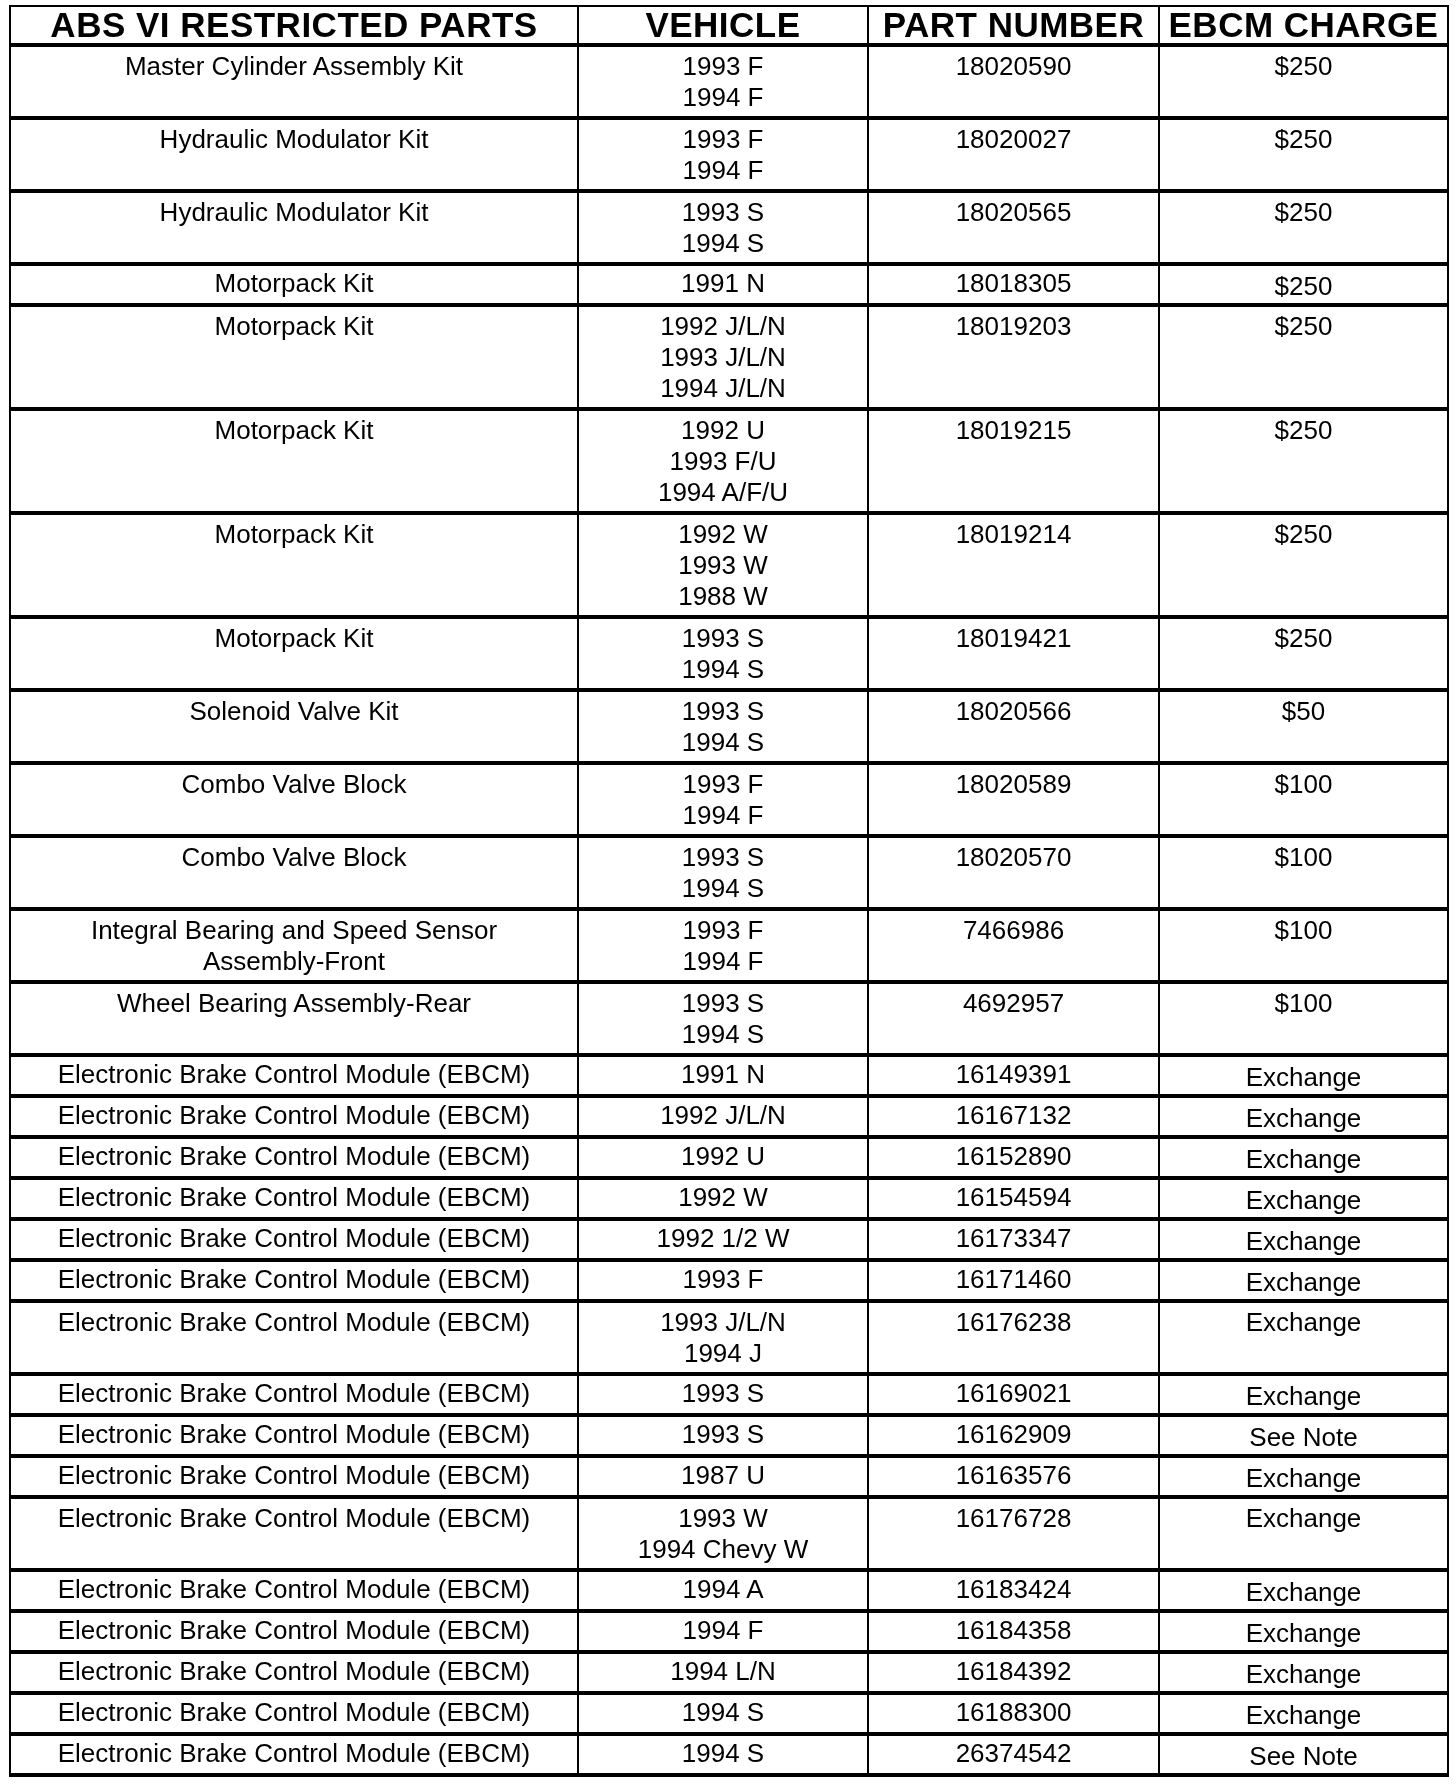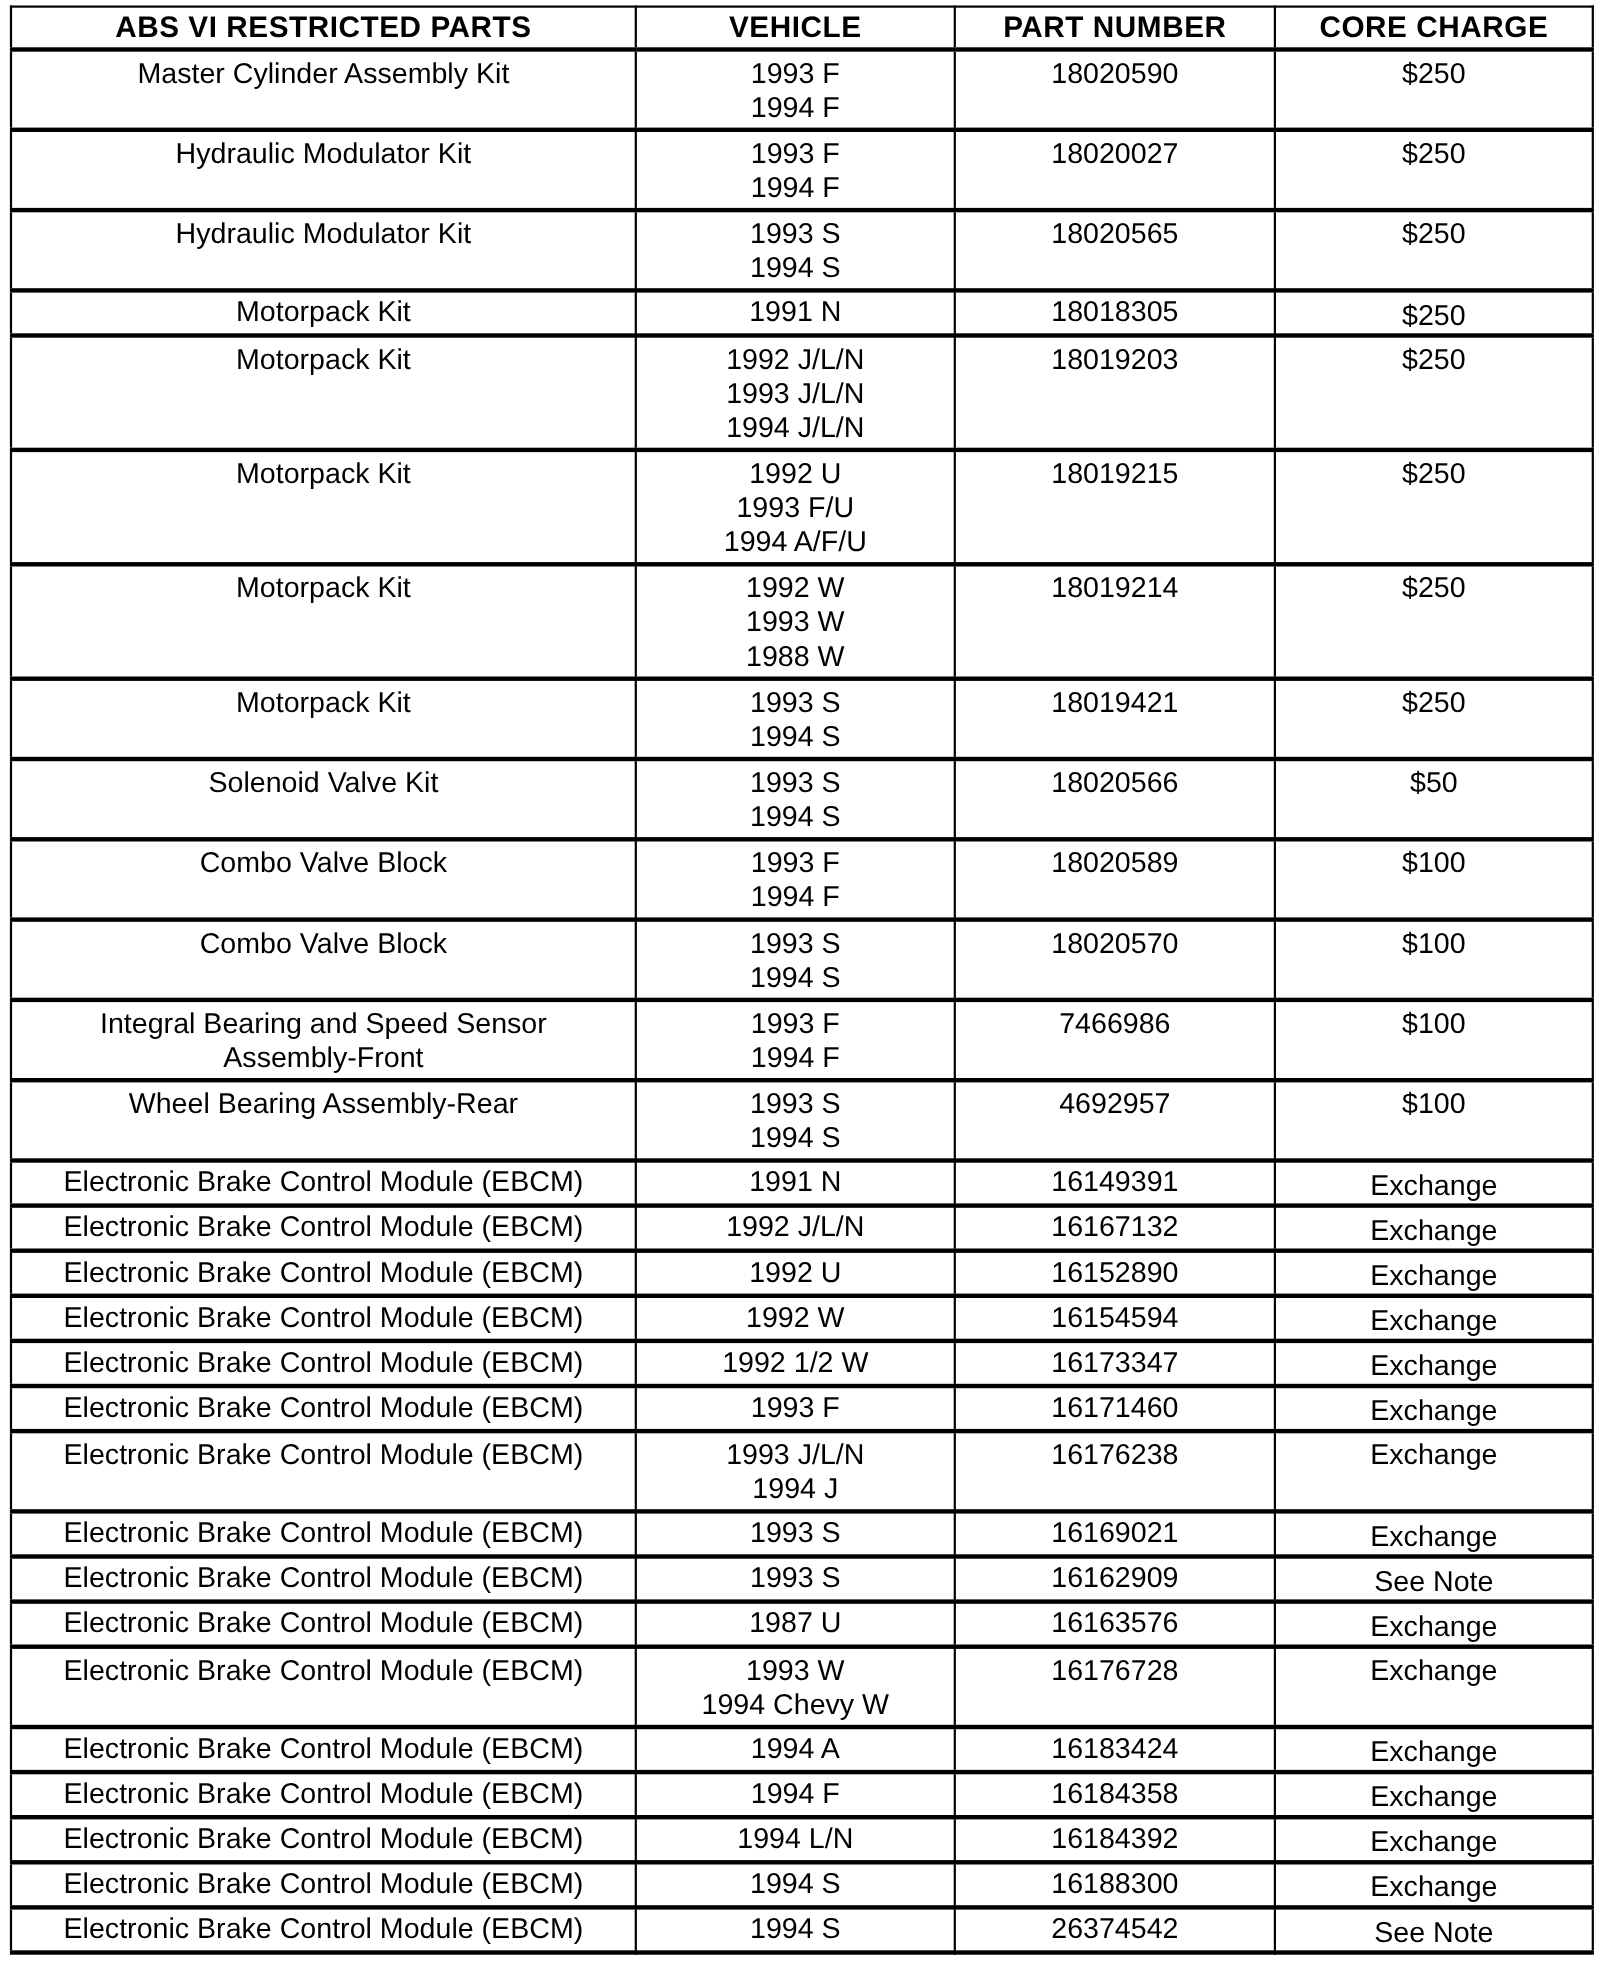--- a/index.html
+++ b/index.html
@@ -3,21 +3,21 @@
 <meta charset="utf-8">
 <style>
   html, body { margin:0; padding:0; background:#ffffff; }
   body { width:1456px; height:1784px; overflow:hidden; position:relative;
          font-family:"Liberation Sans", sans-serif; color:#000; }
   table.parts { position:absolute; left:9px; top:5px; width:1438px;
                 border-collapse:collapse; table-layout:fixed; }
   table.parts th, table.parts td { border:2px solid #000; text-align:center;
                 vertical-align:top; padding:0; }
   table.parts tr { border-bottom:4px solid #000; }
-  table.parts th { font-weight:bold; font-size:27px; height:36px; line-height:36px;
+  table.parts th { font-weight:bold; font-size:35px; height:36px; line-height:36px;
                    letter-spacing:0.5px; border-bottom:4px solid #000; }
   table.parts td { font-size:26px; line-height:31px; padding-top:4px; padding-bottom:3px; }
   td.part-name { padding-left:6px; padding-right:6px;margin-top:44px; }
   .line { display:block; }
   col.c1 { width:568px; } col.c2 { width:290px; } col.c3 { width:291px; } col.c4 { width:289px; }
   tr.single td { padding-top:2px; padding-bottom:1px; }
   tr.single td.charge { padding-top:5px; }
 </style>
 </head>
 <body>
@@ -27,21 +27,21 @@
       <col class="c1">
       <col class="c2">
       <col class="c3">
       <col class="c4">
     </colgroup>
   <thead>
     <tr>
       <th>ABS VI RESTRICTED PARTS</th>
       <th>VEHICLE</th>
       <th>PART NUMBER</th>
-      <th>CORE CHARGE</th>
+      <th>EBCM CHARGE</th>
     </tr>
   </thead>
   <tbody id="tbody">
       <tr>
         <td class="part-name">
           <span class="line">Master Cylinder Assembly Kit</span>
         </td>
         <td>
           <span class="line">1993 F</span>
           <span class="line">1994 F</span>

